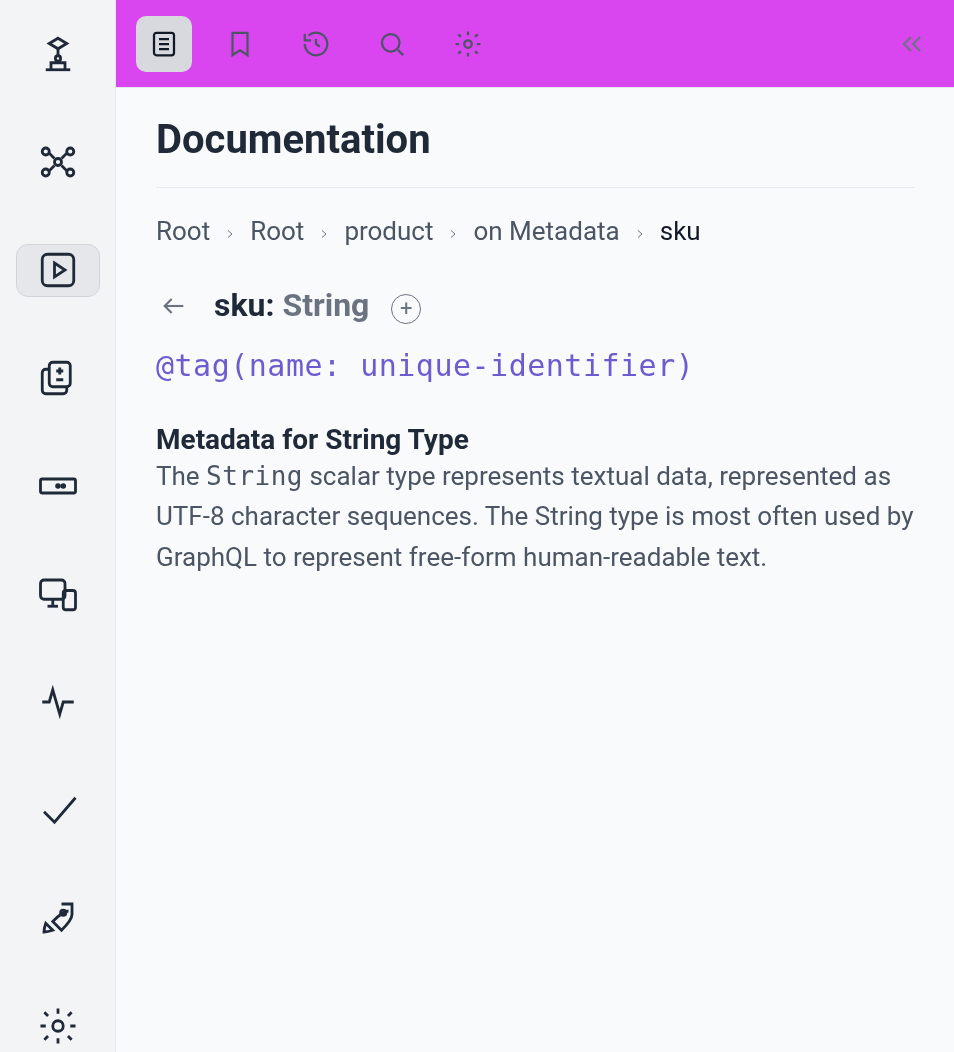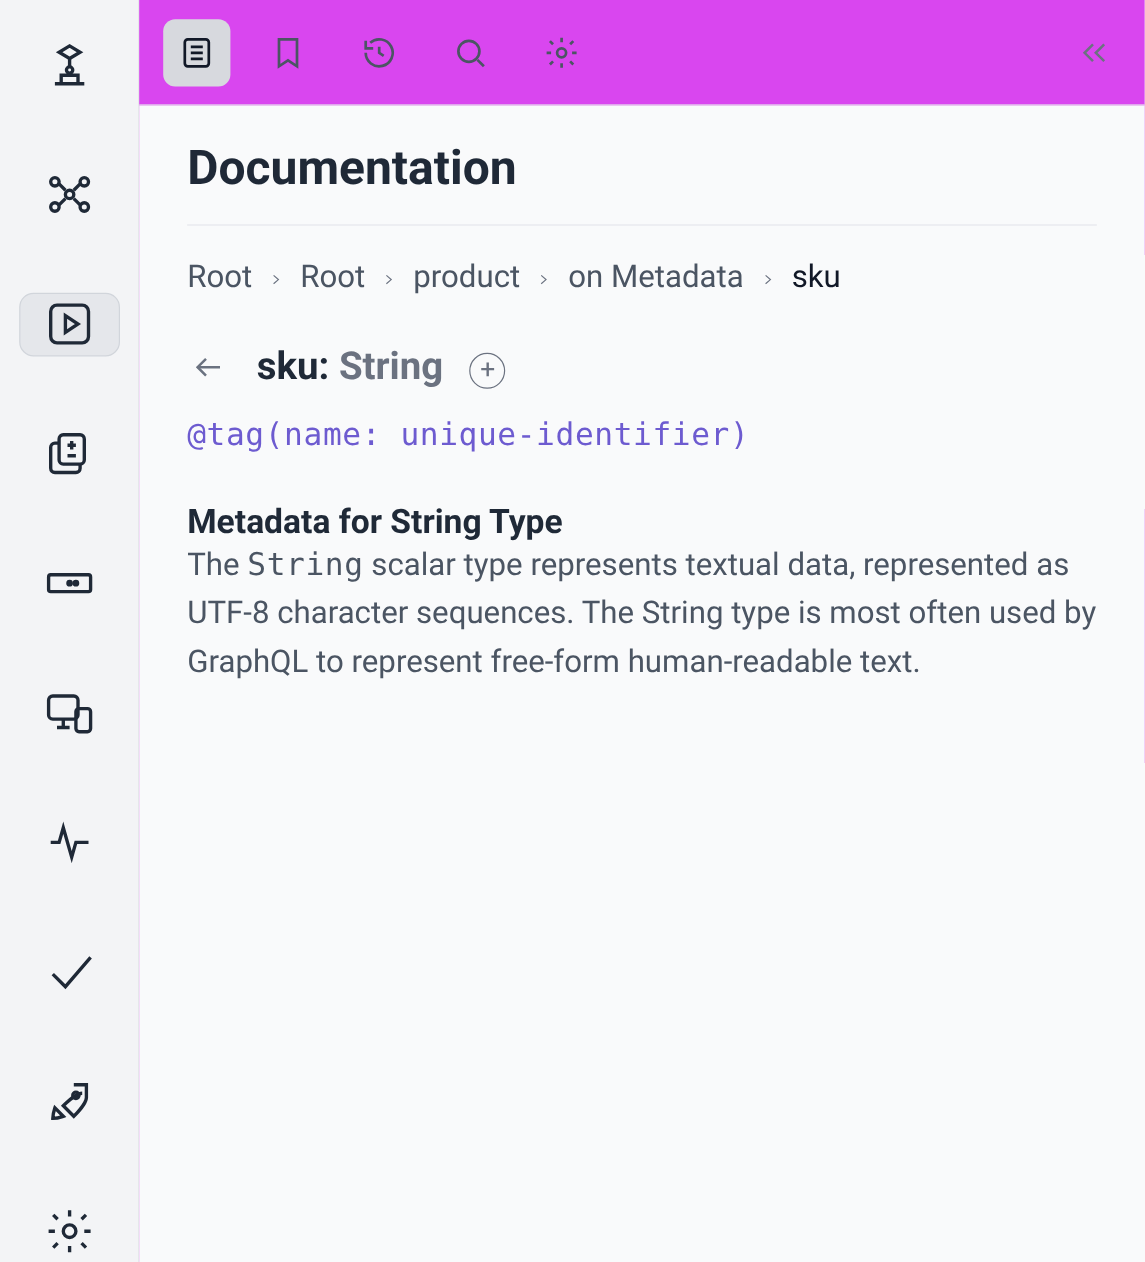--- a/index.html
+++ b/index.html
@@ -109,21 +109,21 @@
   .add-btn {
     width: 30px; height: 30px;
     border: 1.5px solid #6b7280;
     border-radius: 50%;
     display: flex; align-items: center; justify-content: center;
     cursor: pointer; color: #6b7280;
     font-size: 22px; line-height: 1;
   }
   .directive {
     font-family: "SFMono-Regular", Menlo, Consolas, monospace;
-    font-size: 26px;
+    font-size: 30px;
     color: #6d5bd0;
     margin-bottom: 40px;
     letter-spacing: 0.5px;
   }
   .section-heading {
     font-size: 28px;
     font-weight: 700;
     color: #1f2937;
   }
   .body-text {

